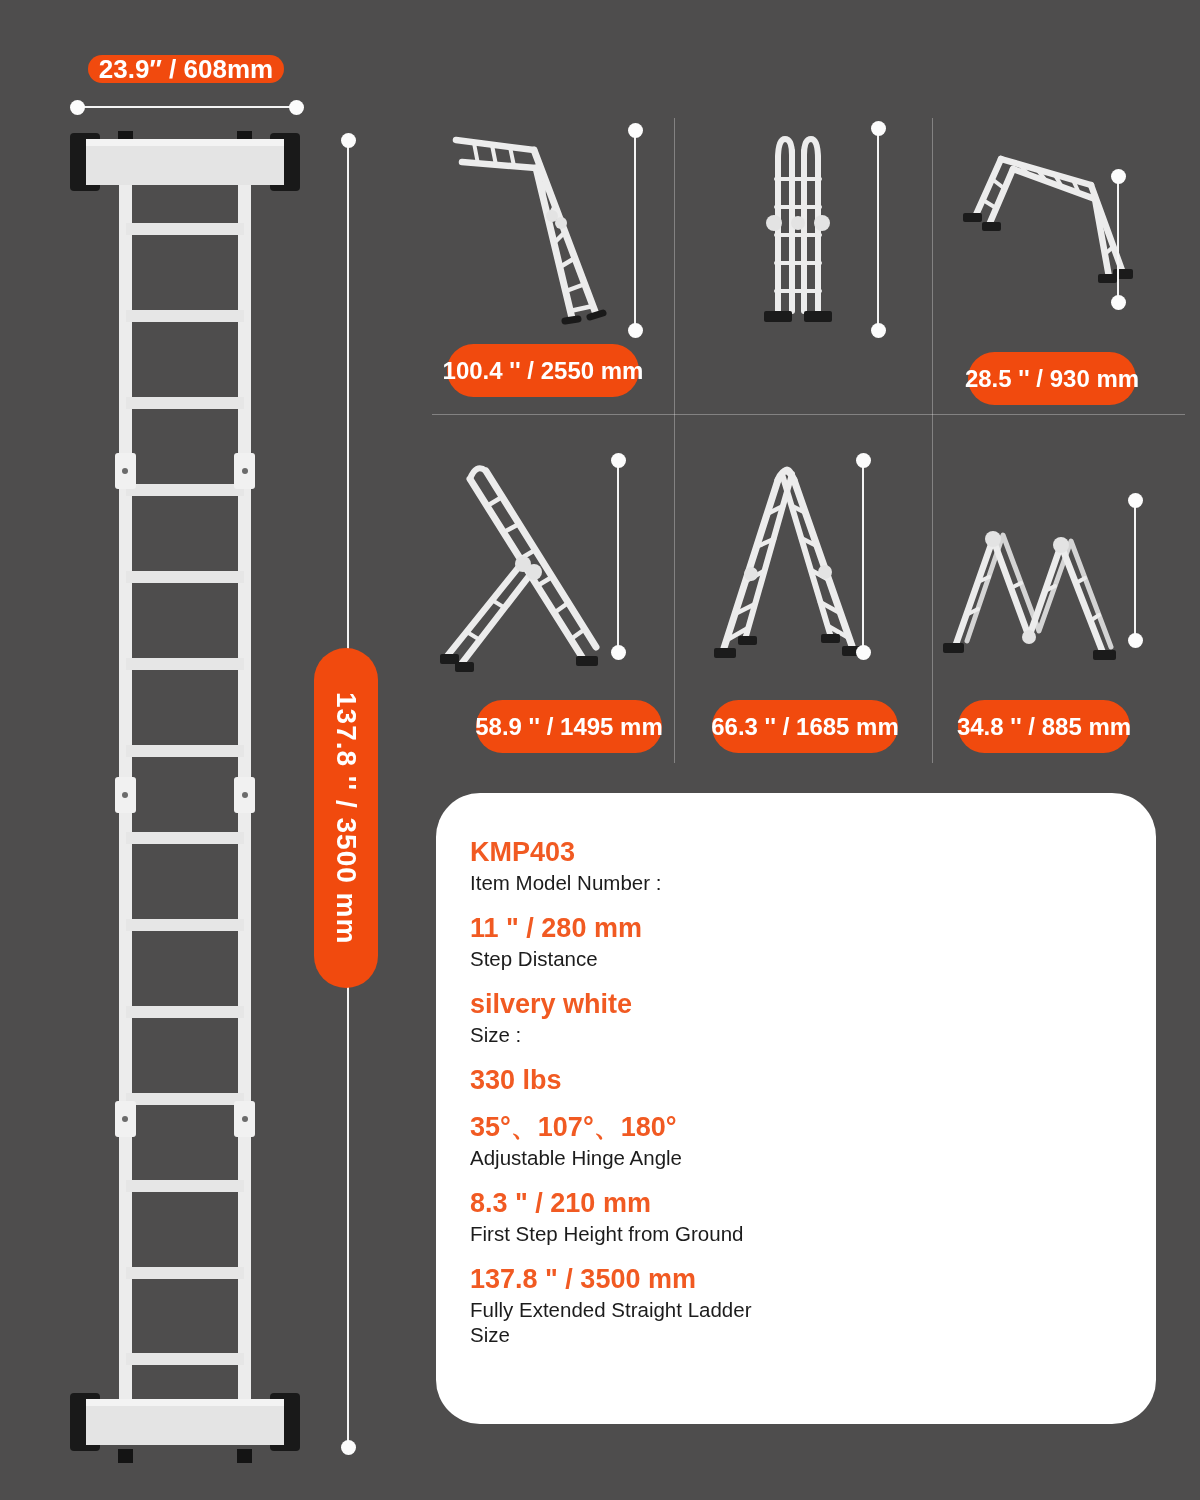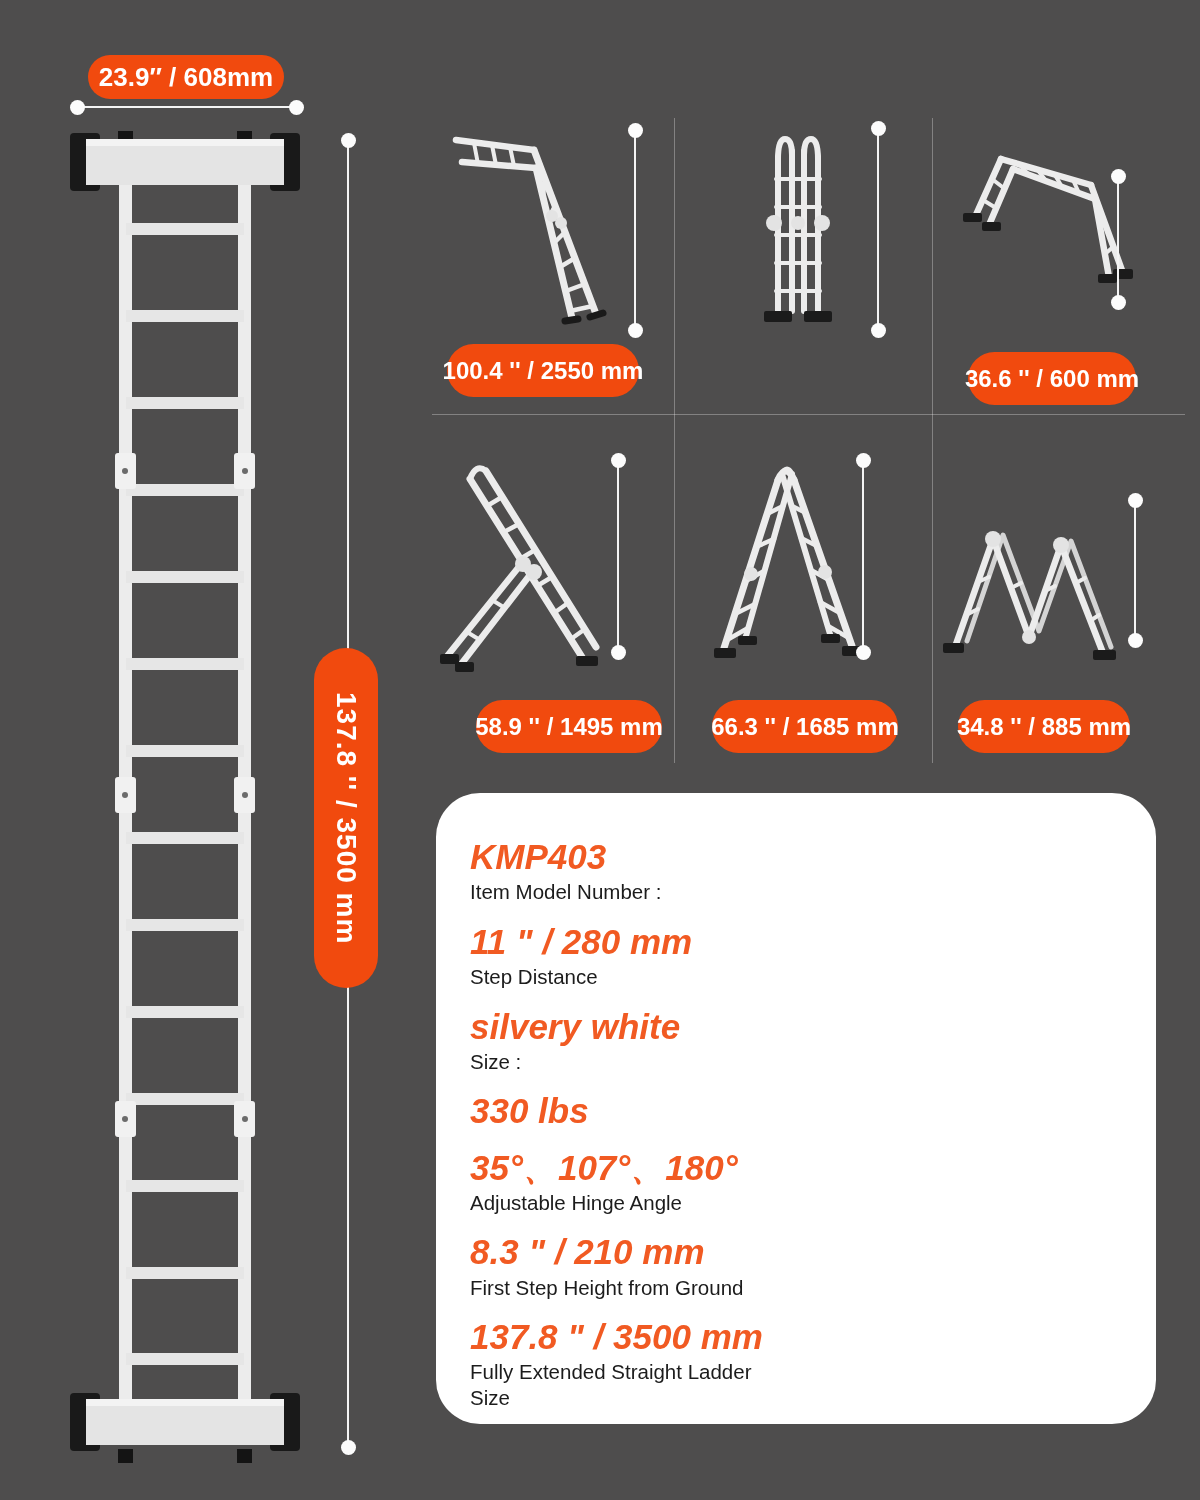--- a/index.html
+++ b/index.html
@@ -31,30 +31,30 @@
   .cfg{position:absolute;}
   
   .card{
     position:absolute;left:436px;top:793px;width:720px;height:631px;
     background:#FFFFFF;border-radius:44px;
   }
   .spec-col{position:absolute;top:44px;display:flex;flex-direction:column;}
   .spec-col.left{left:34px;width:320px;}
   .spec-col.right{left:374px;width:320px;}
   .spec-item{margin-bottom:17px;}
-  .spec-value{color:#F15A22;font-size:35px;font-weight:bold;line-height:1.12;white-space:nowrap;font-style:italic;}
+  .spec-value{color:#F15A22;font-size:27px;font-weight:bold;line-height:1.12;white-space:nowrap;}
   .spec-label{color:#1C1C1C;font-size:20.5px;line-height:1.25;margin-top:3px;}
   svg{display:block;}
 </style>
 </head>
 <body>
 
 <div class="canvas">
 
-  <div class="pill" style="left:88px;top:55px;width:196px;height:44px;font-size:26px;border-radius:24px;">23.9″ / 608mm</div>
+  <div class="pill" style="left:88px;top:55px;width:196px;height:28px;font-size:26px;border-radius:24px;">23.9″ / 608mm</div>
   <div class="dim-h" style="left:78px;top:106px;width:218px;"></div>
   <div class="dot" style="left:70px;top:100px;"></div>
   <div class="dot" style="left:289px;top:100px;"></div>
 
   <div class="dim-v" style="left:347px;top:140px;height:1308px;"></div>
   <div class="dot" style="left:341px;top:133px;"></div>
   <div class="dot" style="left:341px;top:1440px;"></div>
   <div class="pill-v" style="left:314px;top:648px;width:64px;height:340px;">137.8 '' / 3500 mm</div>
 
   <svg style="position:absolute;left:68px;top:131px;" width="234" height="1334" viewBox="0 0 234 1334">
@@ -268,21 +268,21 @@
 
   <div class="dim-v" style="left:862px;top:460px;height:192px;"></div>
   <div class="dot" style="left:856px;top:453px;"></div>
   <div class="dot" style="left:856px;top:645px;"></div>
 
   <div class="dim-v" style="left:1134px;top:500px;height:140px;"></div>
   <div class="dot" style="left:1128px;top:493px;"></div>
   <div class="dot" style="left:1128px;top:633px;"></div>
 
   <div class="pill size-row" style="left:447px;top:344px;width:192px;">100.4 '' / 2550 mm</div>
-  <div class="pill size-row" style="left:968px;top:352px;width:168px;">36.6 '' / 600 mm</div>
+  <div class="pill size-row" style="left:968px;top:352px;width:168px;">28.5 '' / 930 mm</div>
   <div class="pill size-row" style="left:476px;top:700px;width:186px;">58.9 '' / 1495 mm</div>
   <div class="pill size-row" style="left:712px;top:700px;width:186px;">66.3 '' / 1685 mm</div>
   <div class="pill size-row" style="left:958px;top:700px;width:172px;">34.8 '' / 885 mm</div>
 
   <div class="card">
     <div class="spec-col left">
       <div class="spec-item">
         <div class="spec-value">KMP403</div>
         <div class="spec-label">Item Model Number :</div>
       </div>

